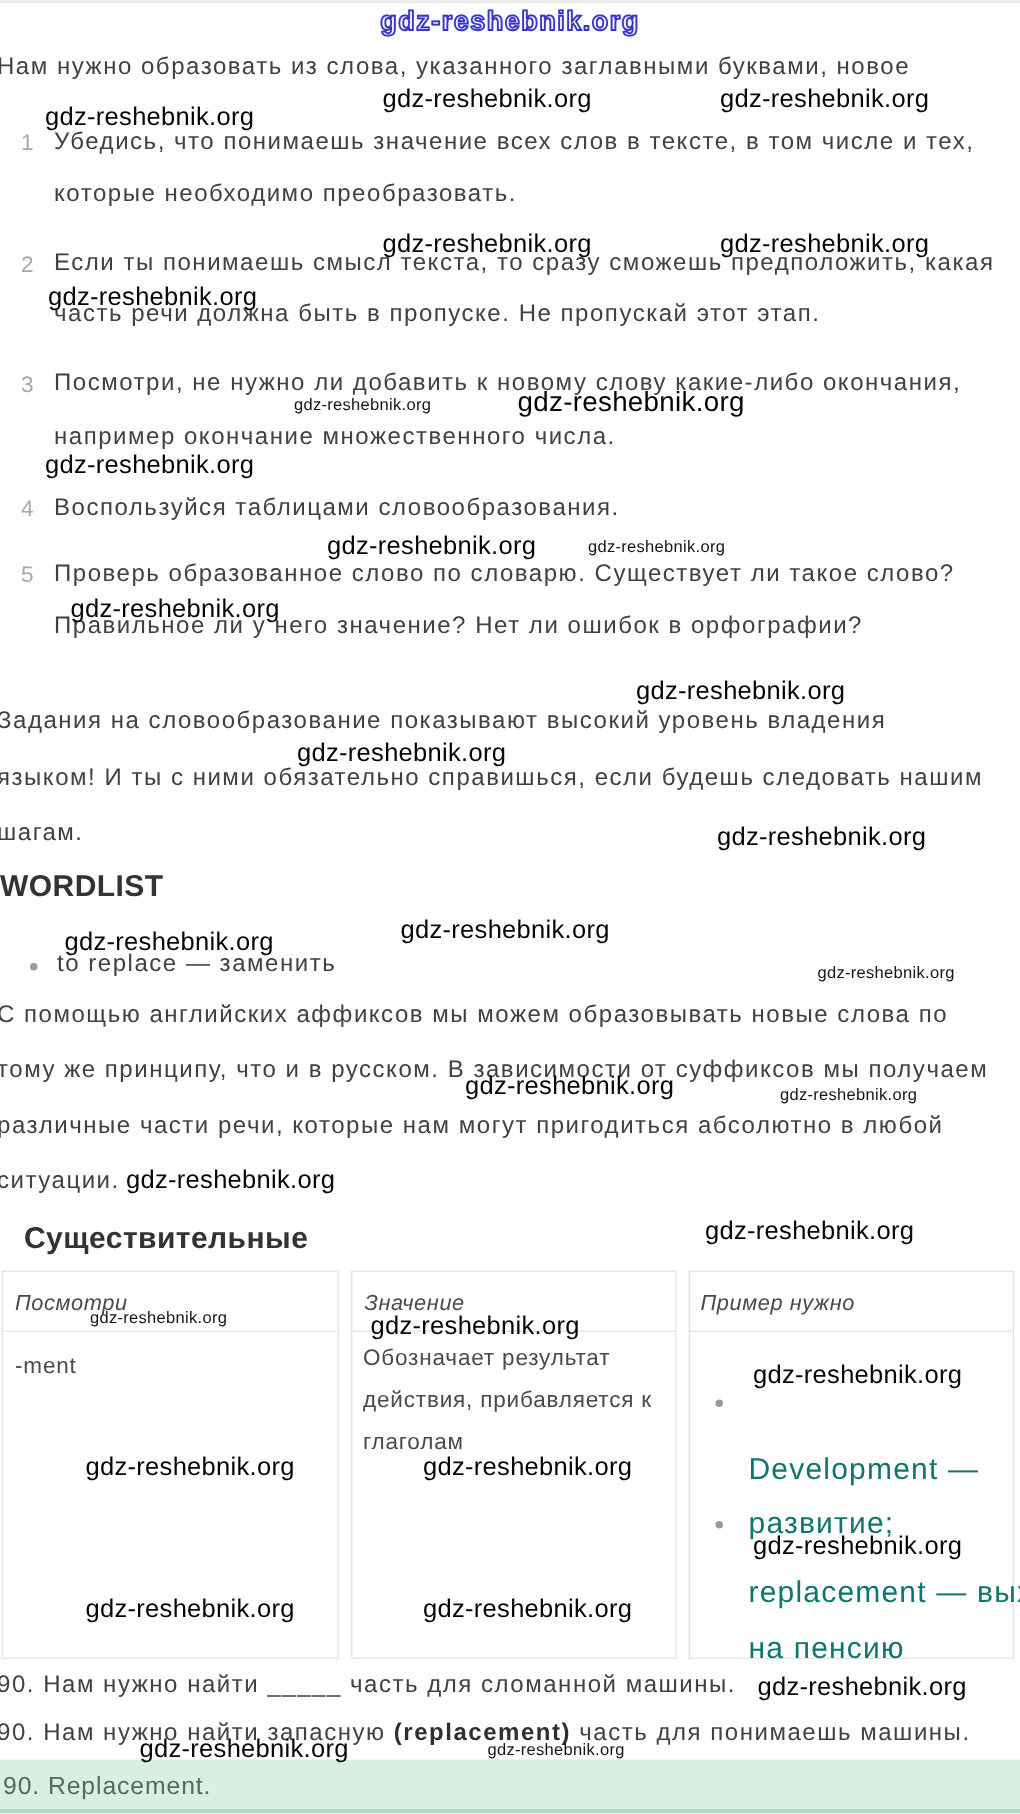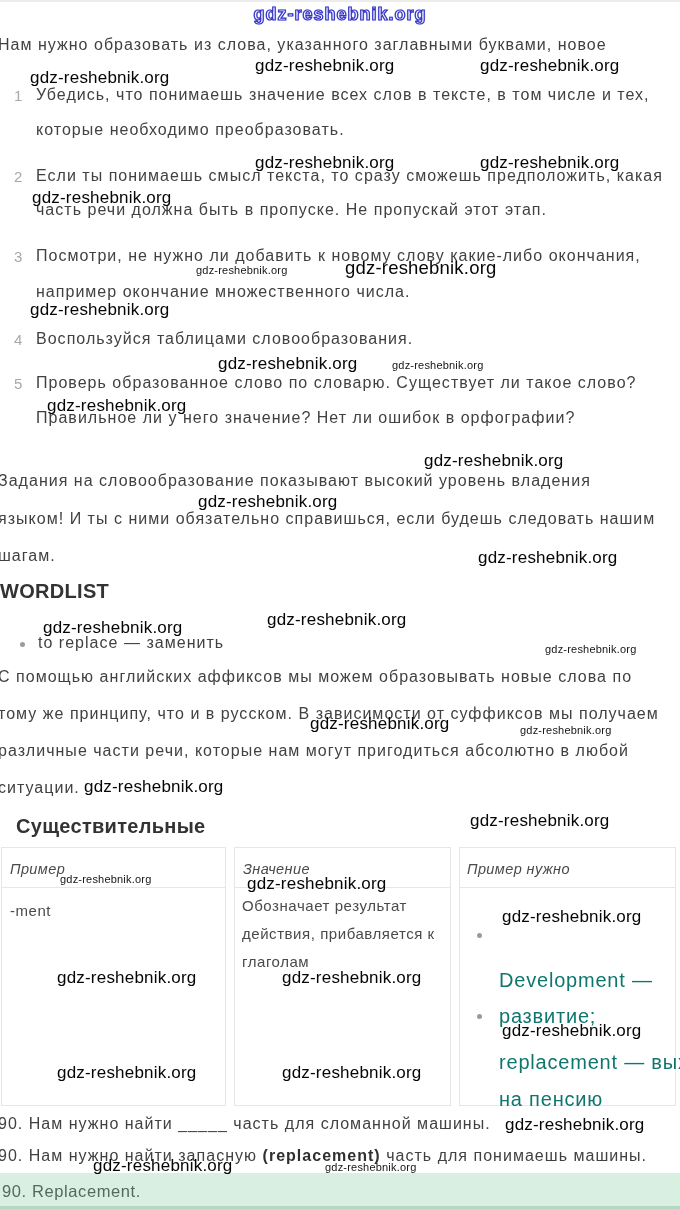--- a/index.html
+++ b/index.html
@@ -74,21 +74,21 @@
       <span class="line body" style="left: -2px; top: 469px;">Задания на словообразование показывают высокий уровень владения</span>
       <span class="line body" style="left: -2px; top: 507px;">языком! И ты с ними обязательно справишься, если будешь следовать нашим</span>
       <span class="line body" style="left: -2px; top: 544px;">шагам.</span>
       <span class="line h" style="left: 0px; top: 577px;">WORDLIST</span>
       <span class="line body" style="left: 38px; top: 631px;">to replace — заменить</span>
       <span class="line body" style="left: -2px; top: 665px;">С помощью английских аффиксов мы можем образовывать новые слова по</span>
       <span class="line body" style="left: -2px; top: 702px;">тому же принципу, что и в русском. В зависимости от суффиксов мы получаем</span>
       <span class="line body" style="left: -2px; top: 739px;">различные части речи, которые нам могут пригодиться абсолютно в любой</span>
       <span class="line body" style="left: -2px; top: 776px;">ситуации.</span>
       <span class="line h" style="left: 16px; top: 812px;">Существительные</span>
-      <span class="line th" style="left: 10px; top: 859px;">Пример</span>
+      <span class="line th" style="left: 10px; top: 859px;">Посмотри</span>
       <span class="line th" style="left: 243px; top: 859px;">Значение</span>
       <span class="line th" style="left: 467px; top: 859px;">Пример нужно</span>
       <span class="line cell" style="left: 10px; top: 900px;">-ment</span>
       <span class="line cell" style="left: 242px; top: 895px;">Обозначает результат</span>
       <span class="line cell" style="left: 242px; top: 923px;">действия, прибавляется к</span>
       <span class="line cell" style="left: 242px; top: 951px;">глаголам</span>
       <span class="line cell-lg" style="left: 499px; top: 922px;">Development —</span>
       <span class="line cell-lg" style="left: 499px; top: 958px;">развитие;</span>
       <span class="line cell-lg" style="left: 499px; top: 1004px;">replacement — выход</span>
       <span class="line cell-lg" style="left: 499px; top: 1041px;">на пенсию</span>

